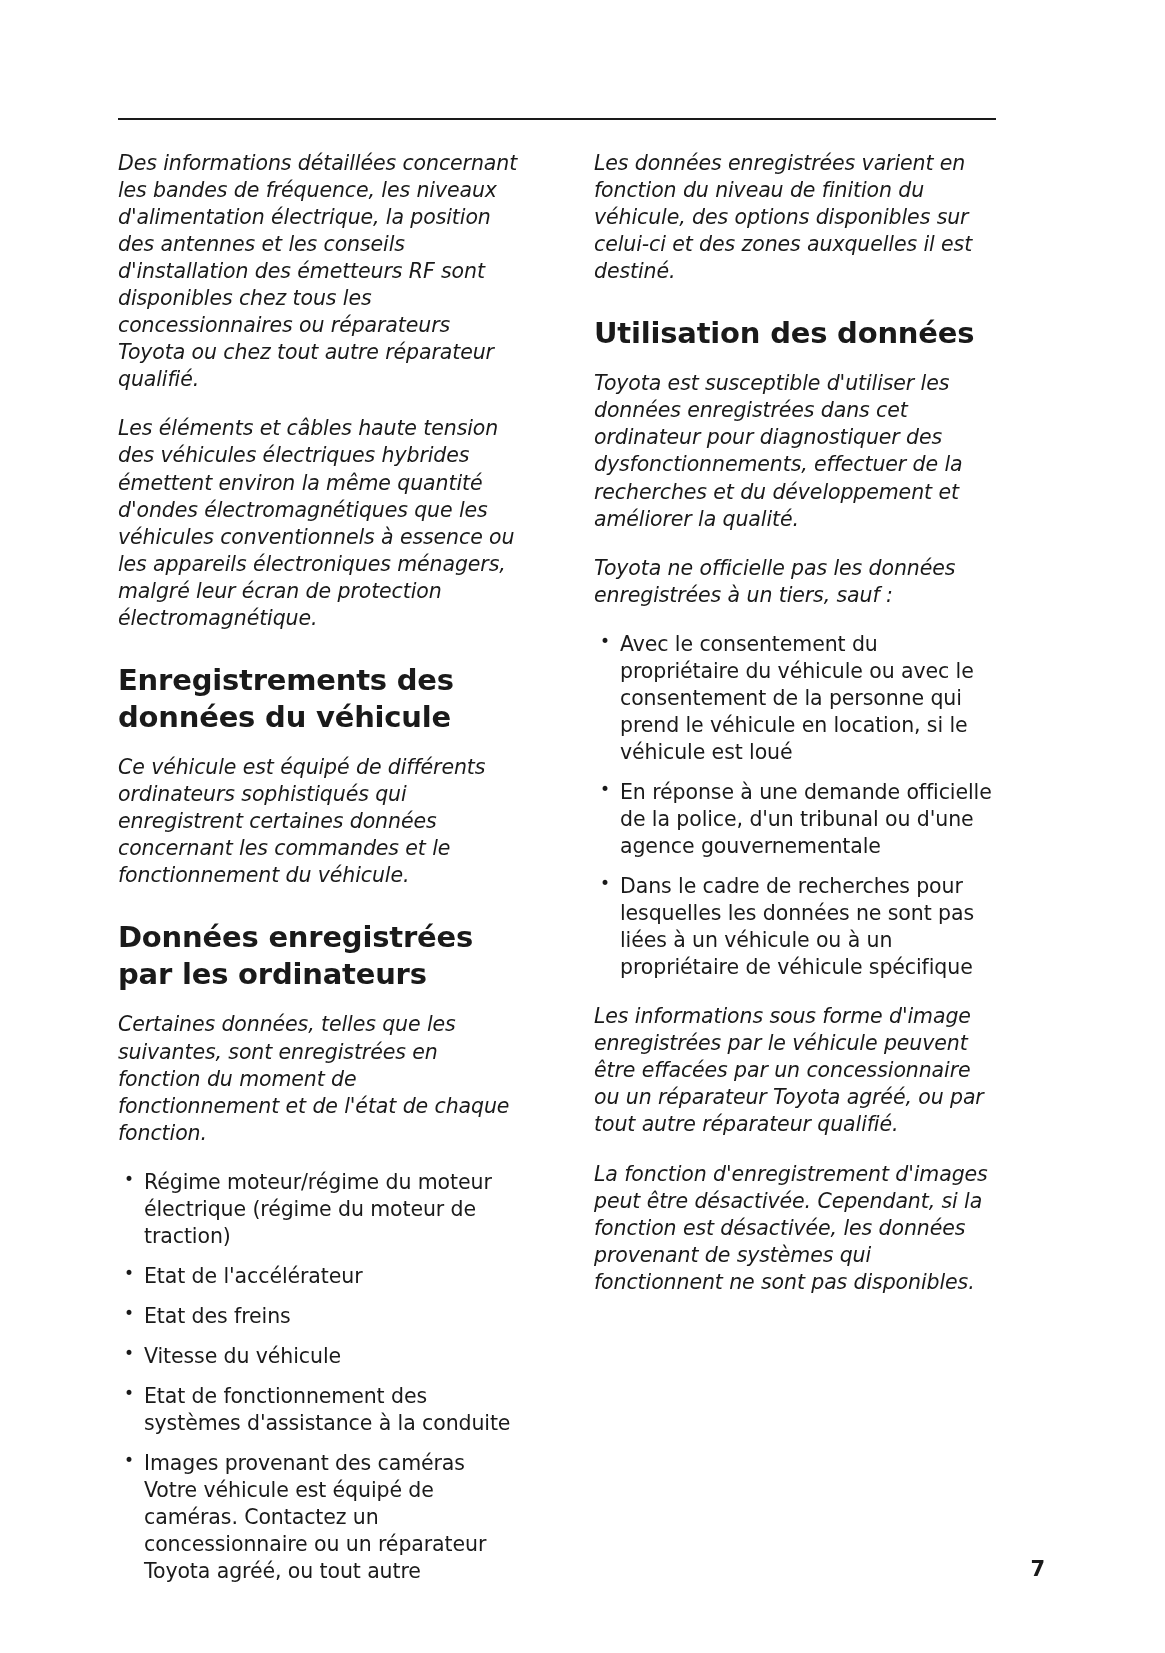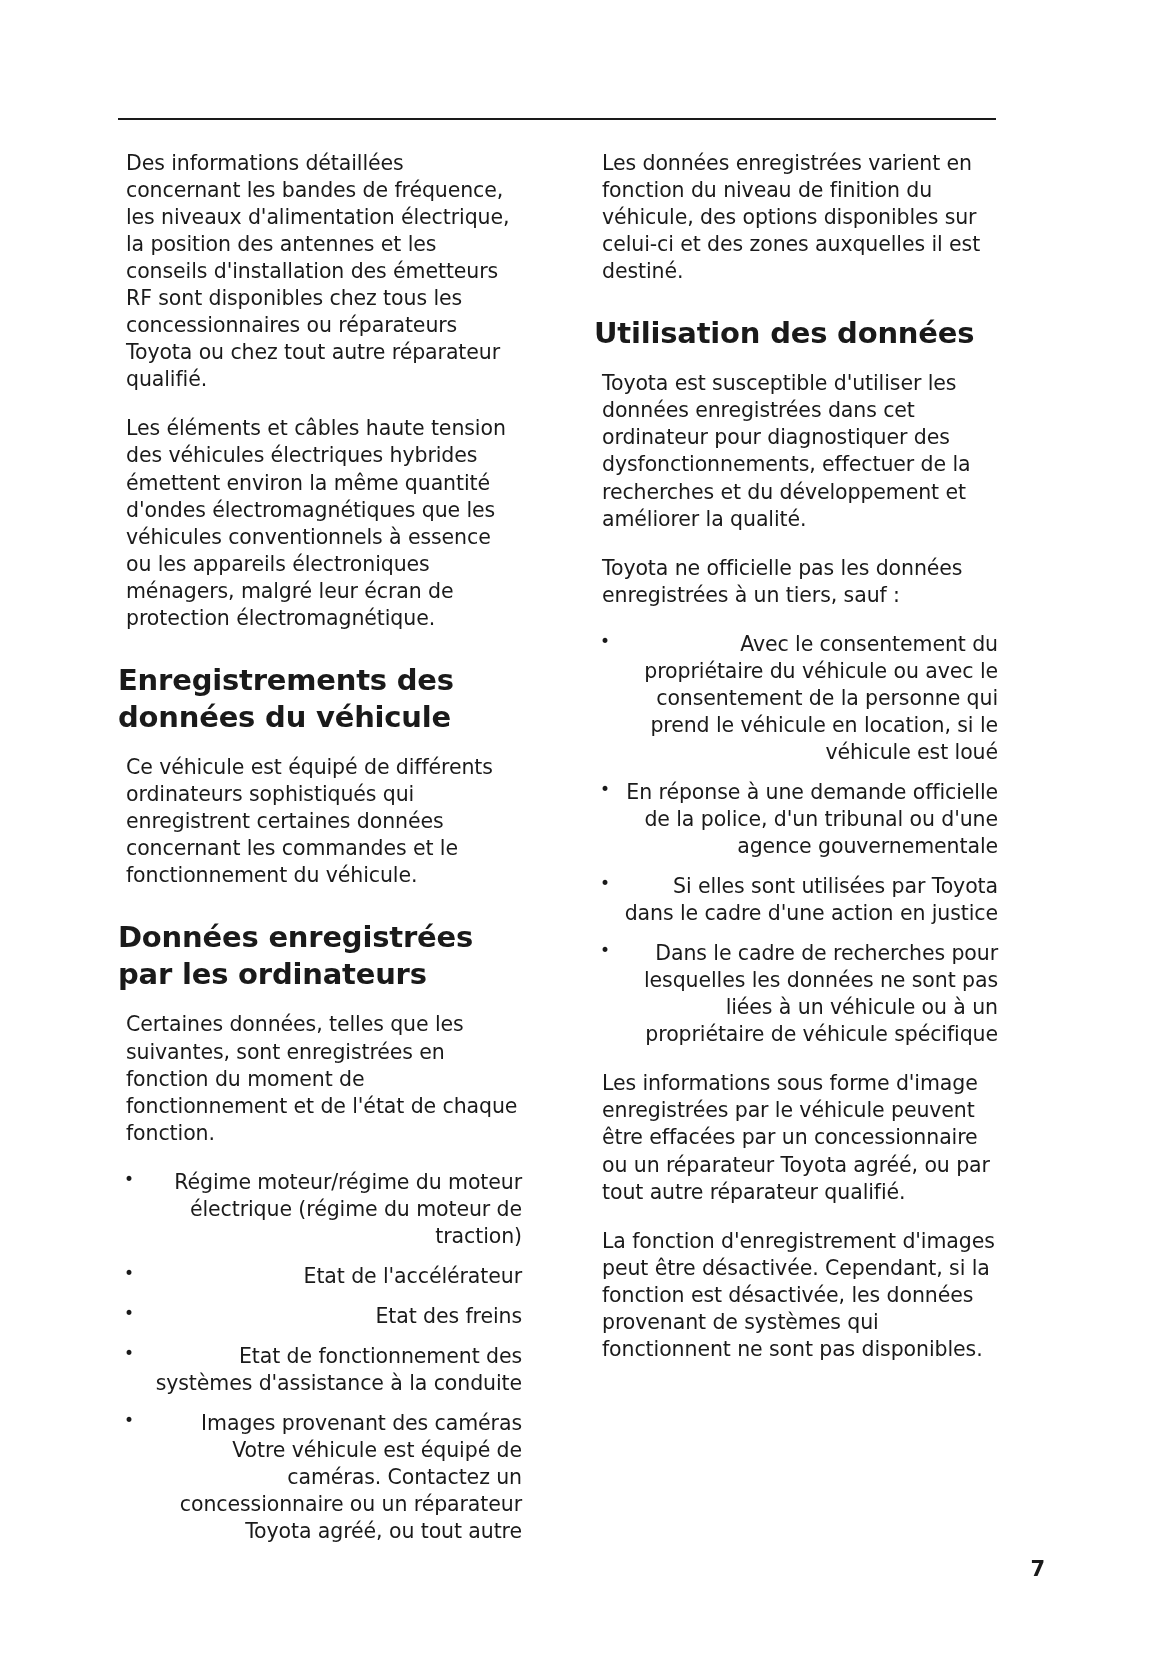--- a/index.html
+++ b/index.html
@@ -31,24 +31,25 @@
   .columns {
     display: flex;
     gap: 72px;
     width: 880px;
   }
   .col {
     width: 404px;
     flex: 0 0 404px;
   }
   p {
-    margin: 0 0 22px 8px;
+    margin: 0 0 22px 0;
     font-size: 20.5px;
     line-height: 1.32;
     letter-spacing: -0.1px;
+    font-style: italic;
   }
   h2 {
     margin: 30px 0 18px 0;
     font-size: 29px;
     line-height: 1.28;
     font-weight: bold;
     letter-spacing: -0.2px;
   }
   .col > *:first-child {
     margin-top: 0;
@@ -58,21 +59,20 @@
     margin: 0 0 22px 0;
     padding: 0;
   }
   li {
     position: relative;
     padding-left: 26px;
     margin-bottom: 13px;
     font-size: 20.5px;
     line-height: 1.32;
     letter-spacing: -0.1px;
-    text-align: right;
   }
   li:before {
     content: "\2022";
     position: absolute;
     left: 6px;
     top: -1px;
     font-size: 17px;
   }
   .page-number {
     position: absolute;
@@ -96,37 +96,37 @@
       <h2>Enregistrements des données du véhicule</h2>
       <p>Ce véhicule est équipé de différents ordinateurs sophistiqués qui enregistrent certaines données concernant les commandes et le fonctionnement du véhicule.</p>
 
       <h2>Données enregistrées par les ordinateurs</h2>
       <p>Certaines données, telles que les suivantes, sont enregistrées en fonction du moment de fonctionnement et de l'état de chaque fonction.</p>
 
       <ul>
         <li>Régime moteur/régime du moteur électrique (régime du moteur de traction)</li>
         <li>Etat de l'accélérateur</li>
         <li>Etat des freins</li>
+        <li>Vitesse du véhicule</li>
         <li>Etat de fonctionnement des systèmes d'assistance à la conduite</li>
         <li>Images provenant des caméras Votre véhicule est équipé de caméras. Contactez un concessionnaire ou un réparateur Toyota agréé, ou tout autre</li>
       </ul>
 
     </div>
     <div class="col">
 
       <p>Les données enregistrées varient en fonction du niveau de finition du véhicule, des options disponibles sur celui-ci et des zones auxquelles il est destiné.</p>
 
       <h2>Utilisation des données</h2>
       <p>Toyota est susceptible d'utiliser les données enregistrées dans cet ordinateur pour diagnostiquer des dysfonctionnements, effectuer de la recherches et du développement et améliorer la qualité.</p>
       <p>Toyota ne officielle pas les données enregistrées à un tiers, sauf :</p>
 
       <ul>
         <li>Avec le consentement du propriétaire du véhicule ou avec le consentement de la personne qui prend le véhicule en location, si le véhicule est loué</li>
         <li>En réponse à une demande officielle de la police, d'un tribunal ou d'une agence gouvernementale</li>
-        <li>Si elles sont utilisées par Toyota dans le cadre d'une action en justice</li>
         <li>Dans le cadre de recherches pour lesquelles les données ne sont pas liées à un véhicule ou à un propriétaire de véhicule spécifique</li>
       </ul>
 
       <p>Les informations sous forme d'image enregistrées par le véhicule peuvent être effacées par un concessionnaire ou un réparateur Toyota agréé, ou par tout autre réparateur qualifié.</p>
       <p>La fonction d'enregistrement d'images peut être désactivée. Cependant, si la fonction est désactivée, les données provenant de systèmes qui fonctionnent ne sont pas disponibles.</p>
 
     </div>
   </div>
   <div class="page-number">7</div>
 </div>

